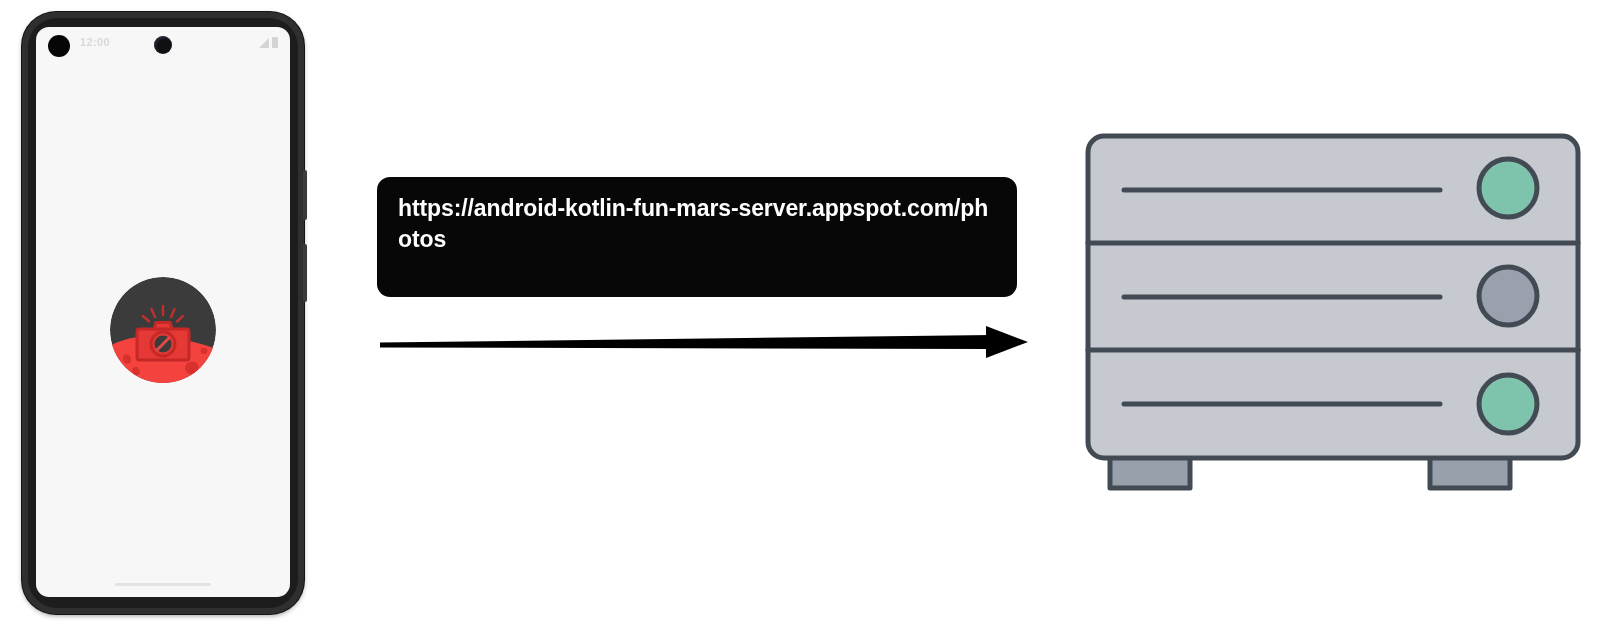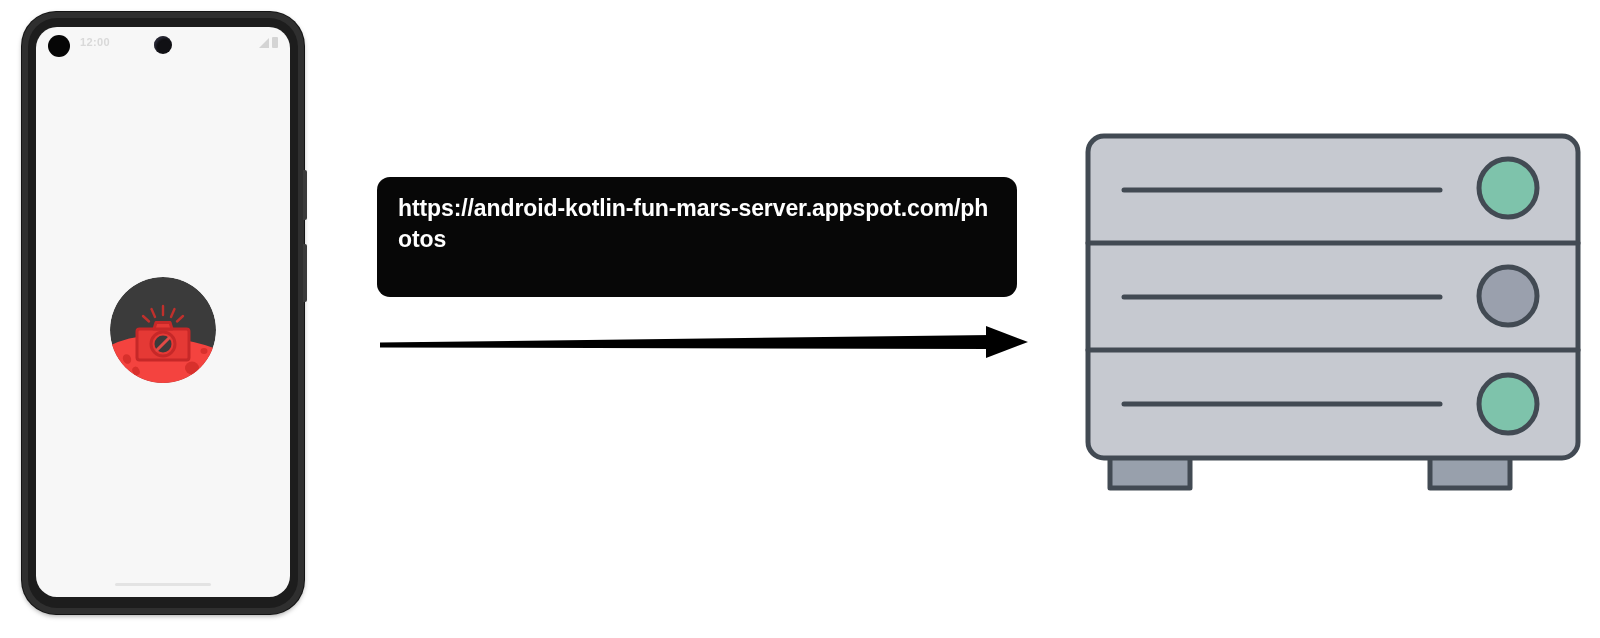--- a/index.html
+++ b/index.html
@@ -39,21 +39,21 @@
     background: #1d1d1d;
     border-radius: 29px;
   }
   #phone-screen {
     position: absolute;
     left: 14px;
     top: 15px;
     right: 14px;
     bottom: 17px;
     background: #f7f7f7;
-    border-radius: 21px;
+    border-radius: 13px;
     overflow: hidden;
   }
 
   
   .phone-side-button {
     position: absolute;
     right: -3px;
     width: 4px;
     background: #3a3a3a;
     border-radius: 0 2px 2px 0;

